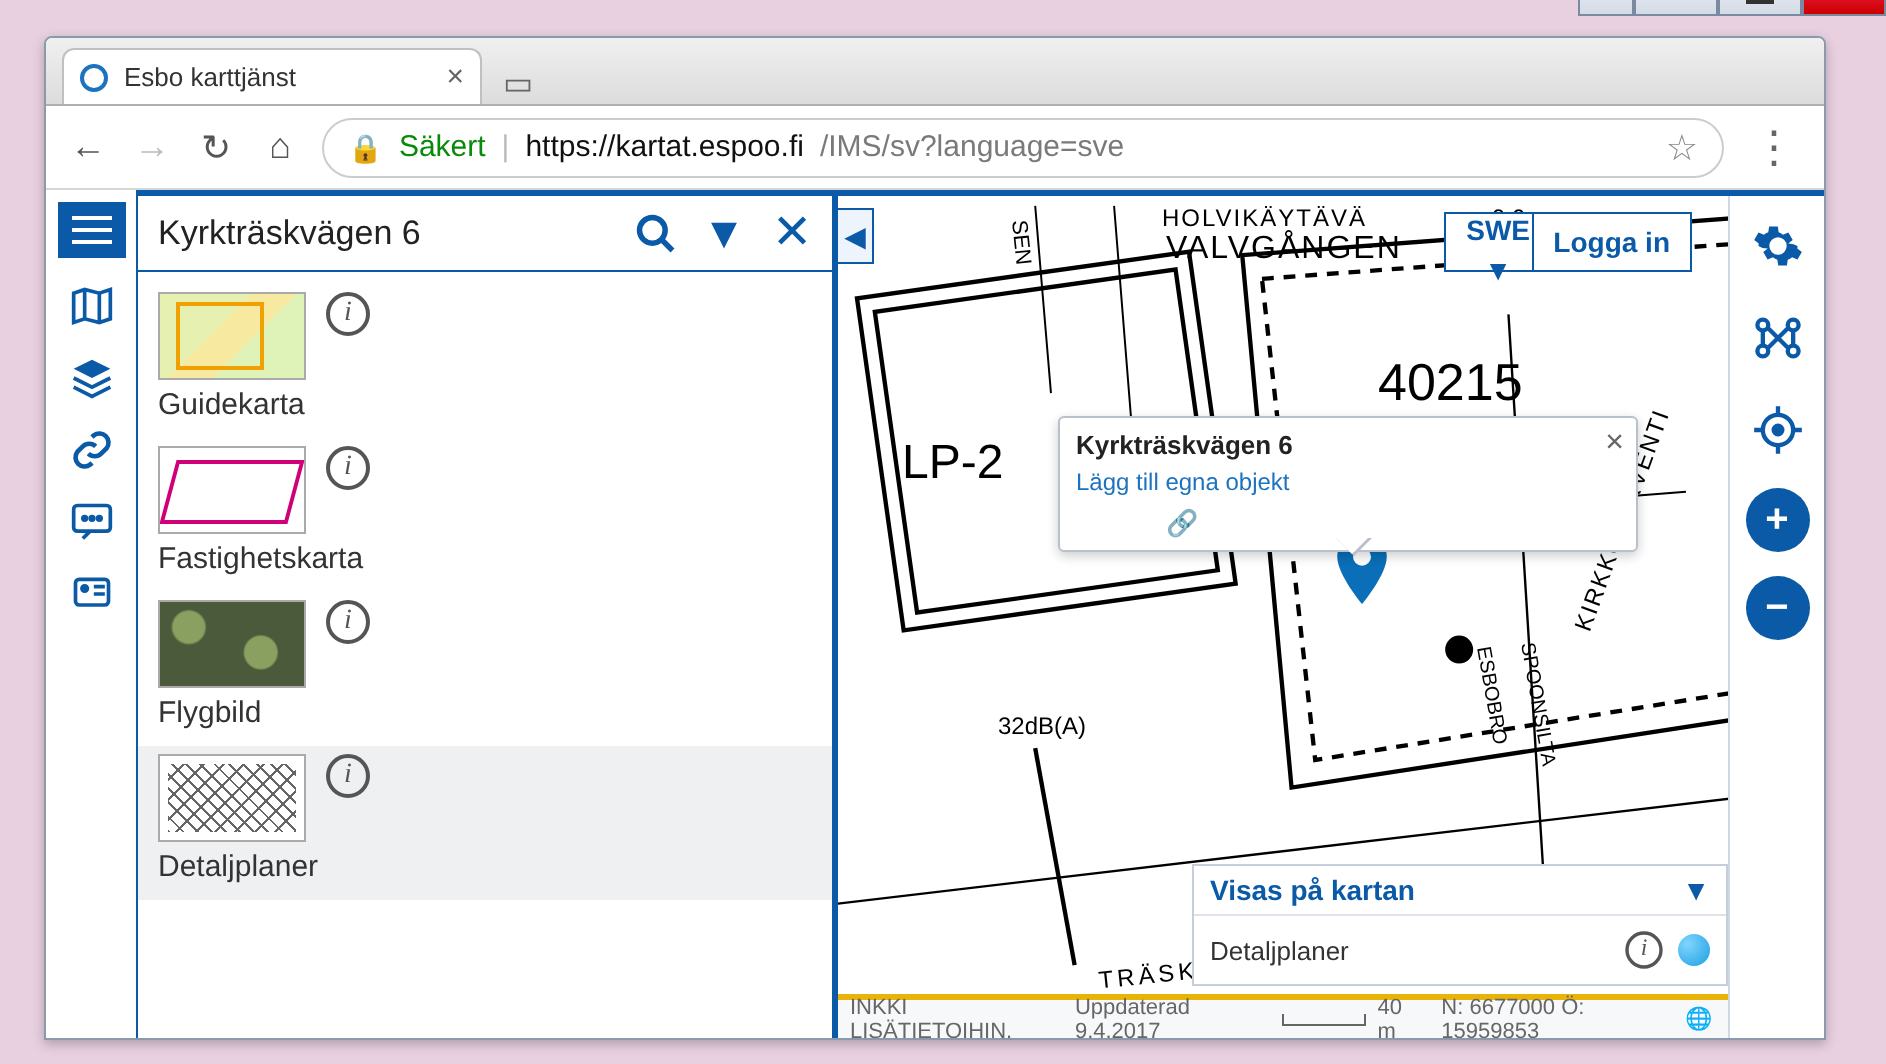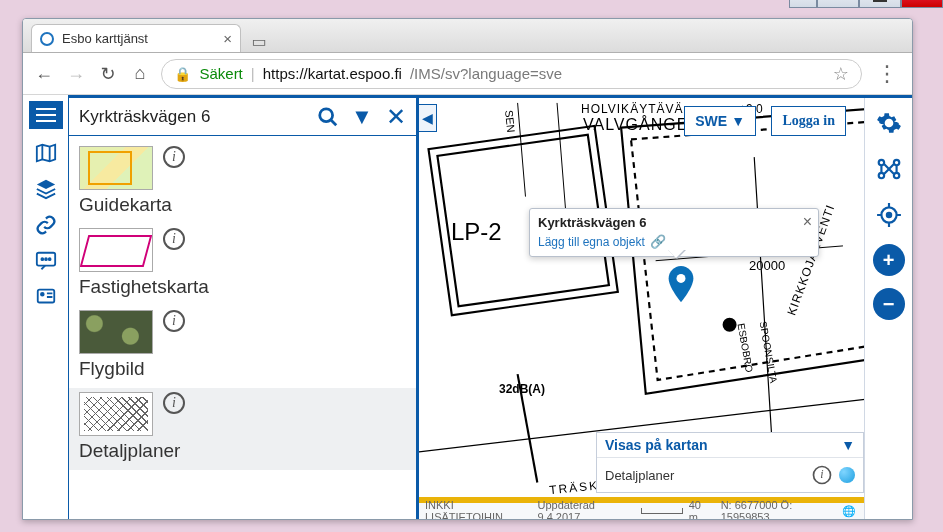--- a/index.html
+++ b/index.html
@@ -58,61 +58,61 @@
   .thumb{width:74px;height:44px;border:1px solid #aaa;background:#eee;position:relative;overflow:hidden;}
   .thumb.guide{background:linear-gradient(135deg,#e6f0b0 40%,#f7eaa0 40% 60%,#dff2b8 60%);}
   .thumb.guide::after{content:"";position:absolute;left:8px;top:4px;width:40px;height:30px;border:2px solid #f0a000;}
   .thumb.fast{background:#fff;}
   .thumb.fast::before{content:"";position:absolute;left:4px;top:6px;width:60px;height:28px;border:2px solid #d00078;transform:skewX(-15deg);}
   .thumb.flyg{background:#4a5a3a;}
   .thumb.flyg::after{content:"";position:absolute;inset:0;background:radial-gradient(circle at 20% 30%,#8aa060 0 12%,transparent 14%),radial-gradient(circle at 70% 60%,#8aa060 0 14%,transparent 16%);}
   .thumb.detail{background:#fff;}
   .thumb.detail::after{content:"";position:absolute;inset:4px;background:repeating-linear-gradient(45deg,#000 0 1px,transparent 1px 5px),repeating-linear-gradient(-45deg,#000 0 1px,transparent 1px 7px);opacity:.6;}
   .infoico{width:22px;height:22px;border:2px solid #555;border-radius:50%;display:flex;align-items:center;justify-content:center;font-family:Georgia,serif;font-style:italic;font-size:14px;color:#555;flex-shrink:0;}
-  .layer-name{font-size:19px;color:#333;margin-top:4px;}
+  .layer-name{font-size:15px;color:#333;margin-top:4px;}
 
   
   .map { flex:1; position:relative; background:#fff; overflow:hidden; border-top:3px solid #0a5aa8;}
   .collapse-handle{position:absolute;left:0;top:6px;width:18px;height:28px;background:#eef4fb;border:1px solid #0a5aa8;border-left:none;color:#0a5aa8;display:flex;align-items:center;justify-content:center;font-size:14px;z-index:5;}
 
   .map-svg{position:absolute;inset:0;}
 
   
   .lang-btn,.login-btn{position:absolute;top:8px;height:30px;background:#fff;border:1px solid #0a5aa8;color:#0a5aa8;font-size:14px;font-weight:600;display:flex;align-items:center;padding:0 10px;gap:4px;z-index:6;}
-  .lang-btn{right:156px;}
-  .login-btn{right:66px;font-family:Liberation Serif, serif;}
+  .lang-btn{right:136px;flex-direction:column;}
+  .login-btn{right:66px;}
 
   
   .toolrail{position:absolute;right:0;top:0;bottom:0;width:48px;background:#fff;border-left:1px solid #d0d8e4;display:flex;flex-direction:column;align-items:center;padding-top:8px;gap:12px;z-index:6;}
   .tool{width:34px;height:34px;display:flex;align-items:center;justify-content:center;color:#0a5aa8;}
   .tool.gear svg,.tool.net svg,.tool.loc svg{width:26px;height:26px;}
   .tool.circle{width:32px;height:32px;border-radius:50%;background:#0a5aa8;color:#fff;font-size:20px;font-weight:bold;}
 
   
   .popup{position:absolute;left:110px;top:110px;width:290px;background:#fff;border:1px solid #b8c0cc;border-radius:3px;box-shadow:0 2px 6px rgba(0,0,0,.2);z-index:7;padding:6px 8px;}
   .popup .pt{font-weight:bold;font-size:13px;color:#222;}
   .popup .px{position:absolute;right:6px;top:4px;color:#666;font-size:16px;cursor:pointer;}
-  .popup .plink{color:#1e73be;font-size:12px;margin-top:4px;display:inline-flex;align-items:center;gap:6px;}
+  .popup .plink{color:#1e73be;font-size:12px;margin-top:4px;display:inline-flex;align-items:center;gap:6px;flex-direction:column;}
   .popup .clip{color:#888;font-size:13px;}
   .popup::after{content:"";position:absolute;left:48%;bottom:-10px;border:8px solid transparent;border-top-color:#fff;}
   .popup::before{content:"";position:absolute;left:48%;bottom:-12px;border:9px solid transparent;border-top-color:#b8c0cc;}
 
   .marker{position:absolute;left:248px;top:168px;z-index:6;}
   .marker svg{width:28px;height:36px;}
 
   
   .legend{position:absolute;right:48px;bottom:26px;width:268px;background:#fff;border:1px solid #c6cedb;z-index:6;text-align:center;}
   .legend-head{display:flex;align-items:center;padding:4px 8px;color:#0a5aa8;font-weight:600;font-size:14px;gap:6px;}
   .legend-head .tri{margin-left:auto;color:#0a5aa8;}
   .legend-row{display:flex;align-items:center;padding:6px 8px;font-size:13px;color:#333;border-top:1px solid #e0e4ea;}
   .legend-row .infoico{margin-left:auto;transform:scale(.85);}
   .dot2{width:16px;height:16px;border-radius:50%;background:radial-gradient(circle at 30% 30%,#7fd5ff,#1e9fe0);margin-left:6px;}
 
   
-  .footer{position:absolute;left:0;right:0;bottom:0;height:22px;background:rgba(245,247,250,.9);border-top:6px solid #eab308;font-size:11px;color:#666;display:flex;align-items:center;padding:0 6px;gap:10px;z-index:5;}
+  .footer{position:absolute;left:0;right:0;bottom:0;height:22px;background:rgba(245,247,250,.9);border-top:3px solid #eab308;font-size:11px;color:#666;display:flex;align-items:center;padding:0 6px;gap:10px;z-index:5;}
   .footer .scale{margin-left:auto;display:flex;align-items:center;gap:6px;}
   .scale-bar{width:46px;height:6px;border:1px solid #666;border-top:none;}
   .trimble{color:#0a5aa8;font-weight:bold;font-style:italic;}
   .globe{color:#0a5aa8;}
 
   
   .mlabel{position:absolute;font-size:12px;color:#000;font-family:Arial;z-index:2;white-space:nowrap;}
   .mlabel.big{font-size:26px;font-weight:500;}
 </style>
 </head>
@@ -252,28 +252,29 @@
           <path d="M-10 360 L500 300" stroke-width="1.2"></path>
           <path d="M340 60 L360 380" stroke-width="1.2"></path>
           <circle cx="315" cy="230" r="6" fill="#000"></circle>
         </g>
         <g stroke="#000" stroke-width="1" fill="none">
           <path d="M140 5 L150 130 M100 5 L108 100"></path>
           <path d="M240 165 L430 150"></path>
         </g>
       </svg>
 
+      <div class="mlabel big" style="left:270px;top:78px;">40215</div>
       <div class="mlabel" style="left:32px;top:120px;font-size:24px;">LP-2</div>
       <div class="mlabel" style="left:162px;top:4px;font-size:12px;letter-spacing:1px;text-align:right;">HOLVIKÄYTÄVÄ</div>
       <div class="mlabel" style="left:164px;top:18px;font-size:16px;letter-spacing:1px;">VALVGÅNGEN</div>
       <div class="mlabel" style="left:320px;top:4px;font-size:12px;">+9,0</div>
       <div class="mlabel" style="left:330px;top:160px;font-size:13px;">20000</div>
       <div class="mlabel" style="left:232px;top:140px;font-size:13px;">XIV</div>
       <div class="mlabel" style="left:290px;top:140px;font-size:13px;">VI</div>
-      <div class="mlabel" style="left:80px;top:284px;font-size:12px;font-weight:bold;">32dB(A)</div>
+      <div class="mlabel" style="left:80px;top:258px;font-size:12px;">32dB(A)</div>
       <div class="mlabel" style="left:130px;top:380px;font-size:12px;letter-spacing:2px;transform:rotate(-6deg);">TRÄSKVÄGEN</div>
       <div class="mlabel" style="left:90px;top:6px;font-size:11px;transform:rotate(84deg);transform-origin:left;">SEN</div>
       <div class="mlabel" style="left:372px;top:210px;font-size:12px;letter-spacing:1px;transform:rotate(-70deg);transform-origin:left;">KIRKKOJÄRVENTI</div>
       <div class="mlabel" style="left:322px;top:220px;font-size:10px;transform:rotate(80deg);transform-origin:left;">ESBOBRO</div>
       <div class="mlabel" style="left:344px;top:218px;font-size:10px;transform:rotate(80deg);transform-origin:left;">SPOONSILTA</div>
 
       <div class="lang-btn">
         <span>SWE</span>
         <span>▼</span>
       </div>

